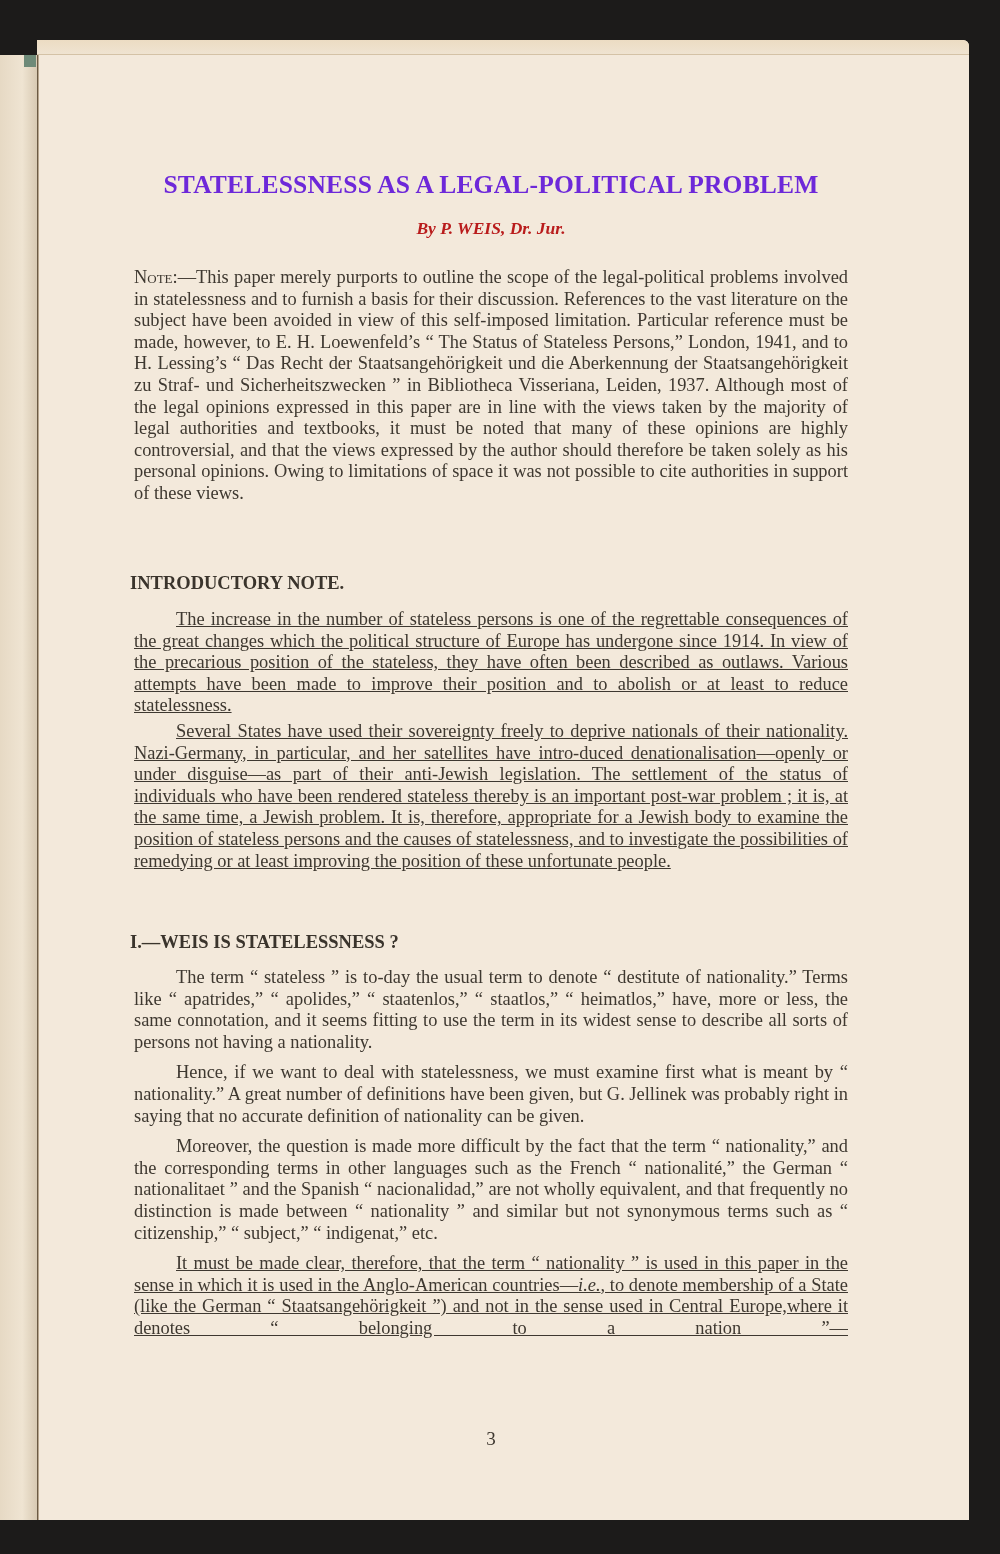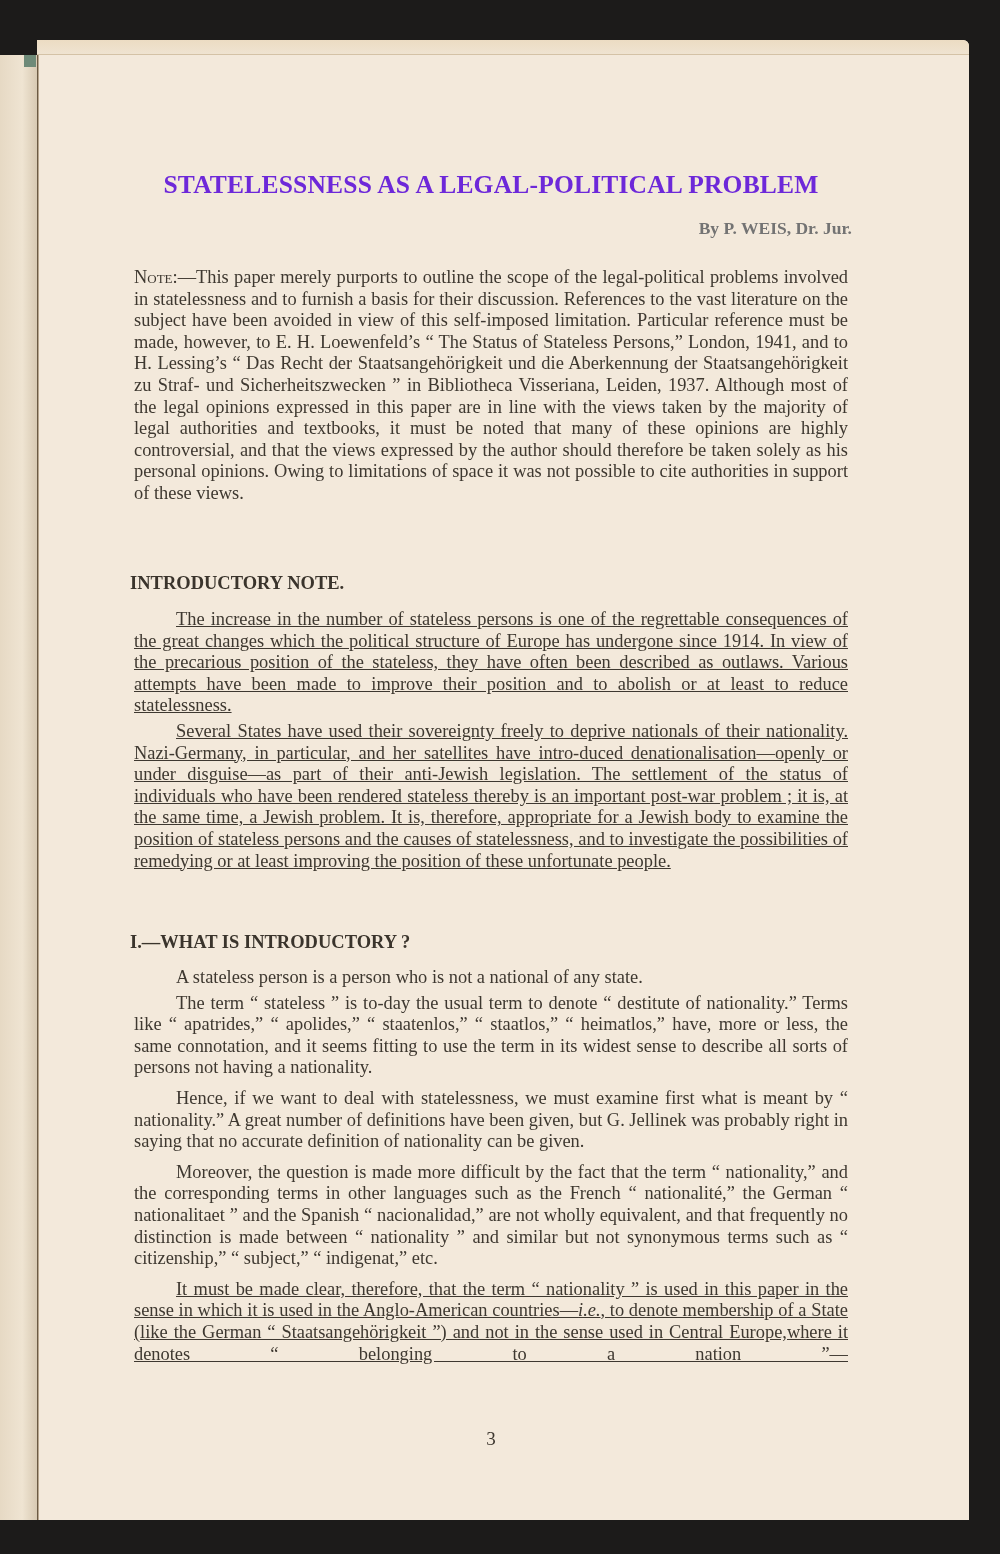--- a/index.html
+++ b/index.html
@@ -29,21 +29,21 @@
     position: absolute; left: 93px; top: 0; width: 722px;
     color: #3e3830;
   }
   .title {
     position: absolute; left: 0; width: 100%; top: 130px;
     text-align: center; font-weight: bold; font-size: 25.5px; letter-spacing: 0.2px;
     white-space: nowrap; color: #6d28d9;
   }
   .byline {
     position: absolute; left: 0; width: 100%; top: 178px;
-    text-align: right; font-weight: bold; font-size: 17.5px; color: #737373;
+    text-align: center; font-weight: bold; font-size: 17.5px; color: #b91c1c; font-style: italic;
   }
   .text-block {
     position: absolute; left: 0; width: 100%;
     font-size: 18.4px; line-height: 21.6px; text-align: justify;
     hyphens: none;
   }
   .text-block p { margin: 4px; }
   .indent { text-indent: 42px; }
   .gap { margin-top: 9px !important; }
   .note { top: 223px; }
@@ -78,23 +78,22 @@
     <div class="text-block note">
       <p><span class="smallcaps">Note</span><span>:—This paper merely purports to outline the scope of the legal-political problems involved in statelessness and to furnish a basis for their discussion. References to the vast literature on the subject have been avoided in view of this self-imposed limitation.  Particular reference must be made, however, to E. H. Loewenfeld’s “ The Status of Stateless Persons,” London, 1941, and to H. Lessing’s “ Das Recht der Staatsangehörigkeit und die Aberkennung der Staatsangehörigkeit zu Straf- und Sicherheitszwecken ” in Bibliotheca Visseriana, Leiden, 1937.  Although most of the legal opinions expressed in this paper are in line with the views taken by the majority of legal authorities and textbooks, it must be noted that many of these opinions are highly controversial, and that the views expressed by the author should therefore be taken solely as his personal opinions.  Owing to limitations of space it was not possible to cite authorities in support of these views.</span></p>
     </div>
 
     <div class="heading h-intro">INTRODUCTORY NOTE.</div>
     <div class="text-block intro">
       <p class="indent">The increase in the number of stateless persons is one of the regrettable consequences of the great changes which the political structure of Europe has undergone since 1914.  In view of the precarious position of the stateless, they have often been described as outlaws.  Various attempts have been made to improve their position and to abolish or at least to reduce statelessness.</p>
       <p class="indent">Several States have used their sovereignty freely to deprive nationals of their nationality.  Nazi-Germany, in particular, and her satellites have intro-duced denationalisation—openly or under disguise—as part of their anti-Jewish legislation.  The settlement of the status of individuals who have been rendered stateless thereby is an important post-war problem ; it is, at the same time, a Jewish problem.  It is, therefore, appropriate for a Jewish body to examine the position of stateless persons and the causes of statelessness, and to investigate the possibilities of remedying or at least improving the position of these unfortunate people.</p>
     </div>
 
-    <div class="heading h-what">I.—WHAT IS INTRODUCTORY ?</div>
+    <div class="heading h-what">I.—WEIS IS STATELESSNESS ?</div>
     <div class="text-block what">
-      <p class="indent">A stateless person is a person who is not a national of any state.</p>
       <p class="indent">The term “ stateless ” is to-day the usual term to denote “ destitute of nationality.”  Terms like “ apatrides,” “ apolides,” “ staatenlos,” “ staatlos,” “ heimatlos,” have, more or less, the same connotation, and it seems fitting to use the term in its widest sense to describe all sorts of persons not having a nationality.</p>
       <p class="indent gap">Hence, if we want to deal with statelessness, we must examine first what is meant by “ nationality.”  A great number of definitions have been given, but G. Jellinek was probably right in saying that no accurate definition of nationality can be given.</p>
       <p class="indent gap">Moreover, the question is made more difficult by the fact that the term “ nationality,” and the corresponding terms in other languages such as the French “ nationalité,” the German “ nationalitaet ” and the Spanish “ nacionalidad,” are not wholly equivalent, and that frequently no distinction is made between “ nationality ” and similar but not synonymous terms such as “ citizenship,” “ subject,” “ indigenat,” etc.</p>
       <p class="indent gap last"><span>It must be made clear, therefore, that the term “ nationality ” is used in this paper in the sense in which it is used in the Anglo-American countries—</span><i>i.e.</i><span>, to denote membership of a State (like the German “ Staatsangehörigkeit ”) and not in the sense used in Central Europe,where it denotes “ belonging to a nation ”—</span></p>
     </div>
 
     <div class="page-number">3</div>
   </div>
 </div>
 

